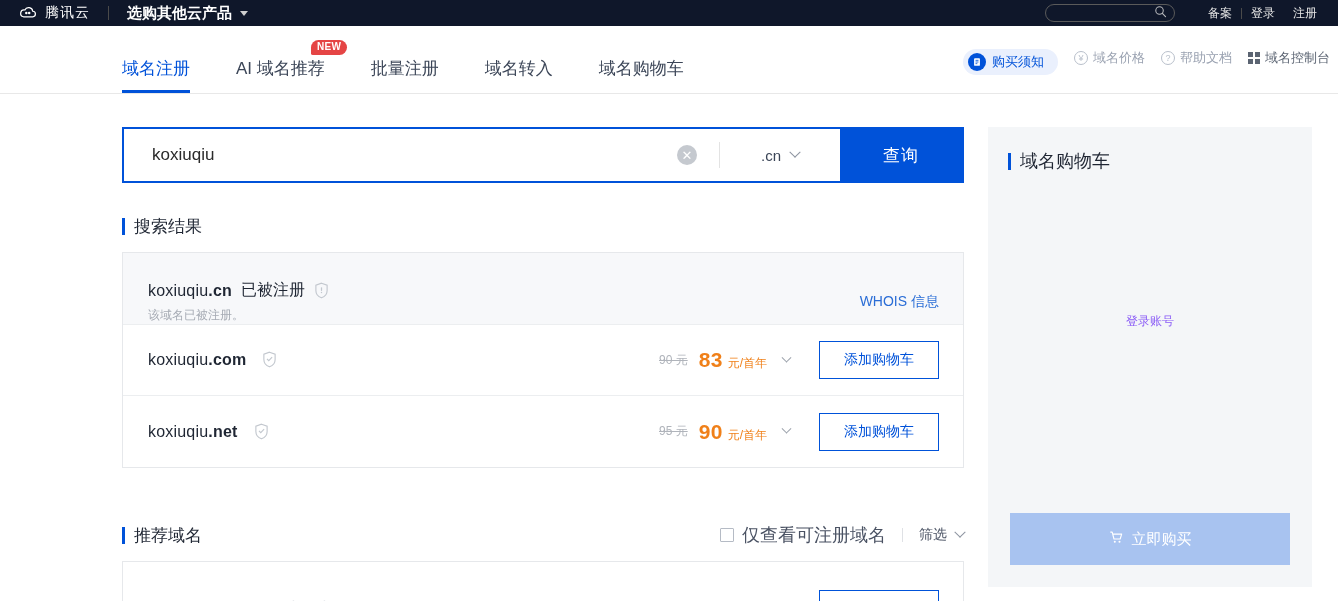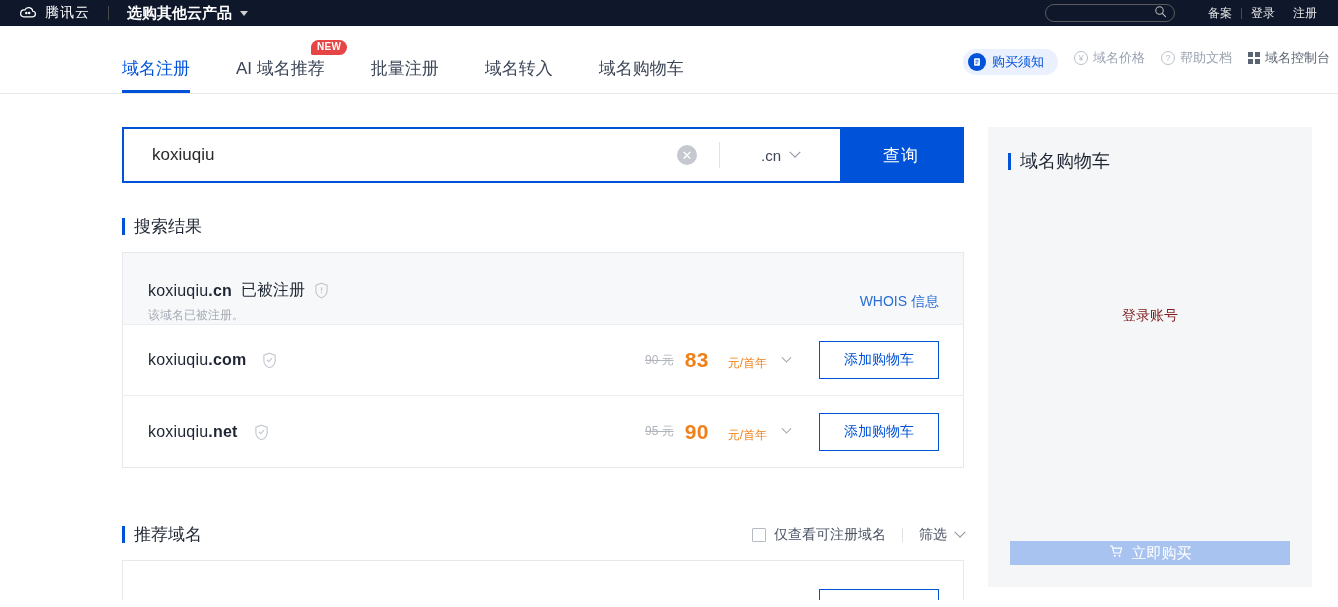--- a/index.html
+++ b/index.html
@@ -188,21 +188,21 @@
 
   
   .sec-head {
     display: flex; align-items: center;
     margin: 32px 0 14px 0;
     width: 842px;
   }
   .sec-bar { width: 3px; height: 17px; background: #0052d9; margin-right: 9px; }
   .sec-title { font-size: 17px; color: #1f2633; }
   .sec-tools { margin-left: auto; display: flex; align-items: center; gap: 0; }
-  .chk-wrap { display: flex; align-items: center; gap: 8px; font-size: 14px; color: #4a5costs; }
+  .chk-wrap { display: flex; align-items: center; gap: 8px; font-size: 18px; color: #4a5costs; }
   .chk-wrap { color: #4a5263; cursor: pointer; }
   .chkbox {
     width: 14px; height: 14px;
     border: 1px solid #b5bbc5;
     background: #fff;
     border-radius: 1px;
   }
   .tool-div { width: 1px; height: 14px; background: #dfe1e5; margin: 0 16px; }
   .filter-wrap { display: flex; align-items: center; gap: 9px; font-size: 14px; color: #4a5263; cursor: pointer; }
 
@@ -229,24 +229,24 @@
   .reg-left { display: flex; flex-direction: column; gap: 6px; }
   .dname { font-size: 16px; color: #1f2633; letter-spacing: .2px; }
   .dname b { font-weight: bold; }
   .reg-line { display: flex; align-items: center; gap: 9px; }
   .reg-status { font-size: 16px; color: #1f2633; }
   .reg-sub { font-size: 12px; color: #a6abb4; }
   .whois-link {
     margin-left: auto; font-size: 14px; color: #2a6dd6; cursor: pointer;
     align-self: center; padding-top: 10px;
   }
-  .row-main { display: flex; align-items: flex-end; gap: 16px; }
+  .row-main { display: flex; align-items: flex-start; gap: 16px; }
   .price-area { margin-left: auto; display: flex; align-items: center; gap: 11px; }
   .old-price { font-size: 12px; color: #b0b4bb; text-decoration: line-through; }
-  .new-price { display: flex; align-items: baseline; gap: 19px; color: #f08019; }
+  .new-price { display: flex; align-items: baseline; gap: 5px; color: #f08019; }
   .np-num { font-size: 21px; font-weight: bold; letter-spacing: .3px; }
   .np-unit { font-size: 12px; }
   .price-chev {
     width: 7px; height: 7px;
     border-right: 1.4px solid #9aa0aa;
     border-bottom: 1.4px solid #9aa0aa;
     transform: rotate(45deg) translate(-2px,-2px);
     margin-left: 5px;
   }
   .cart-btn {
@@ -274,25 +274,25 @@
   }
   .cart-head { display: flex; align-items: center; padding-left: 20px; }
   .cart-bar { width: 3px; height: 17px; background: #0052d9; margin-right: 9px; }
   .cart-title { font-size: 18px; color: #1f2633; }
   .cart-empty {
     position: absolute;
     top: 175px; left: 0; right: 0;
     text-align: center;
   }
   .cart-empty-text { font-size: 14px; color: #8a9099; }
-  .cart-login { font-size: 14px; color: #7f1d1d; margin-top: 5px; cursor: pointer; }
+  .cart-login { font-size: 12px; color: #8b5cf6; margin-top: 11px; cursor: pointer; }
   .buy-btn {
     position: absolute;
     left: 22px; right: 22px; bottom: 22px;
-    height: 24px;
+    height: 52px;
     background: #a8c3f0;
     color: #fff;
     font-size: 15px;
     display: flex; align-items: center; justify-content: center;
     gap: 8px;
     cursor: not-allowed;
   }
 
   
   .partial-card {

